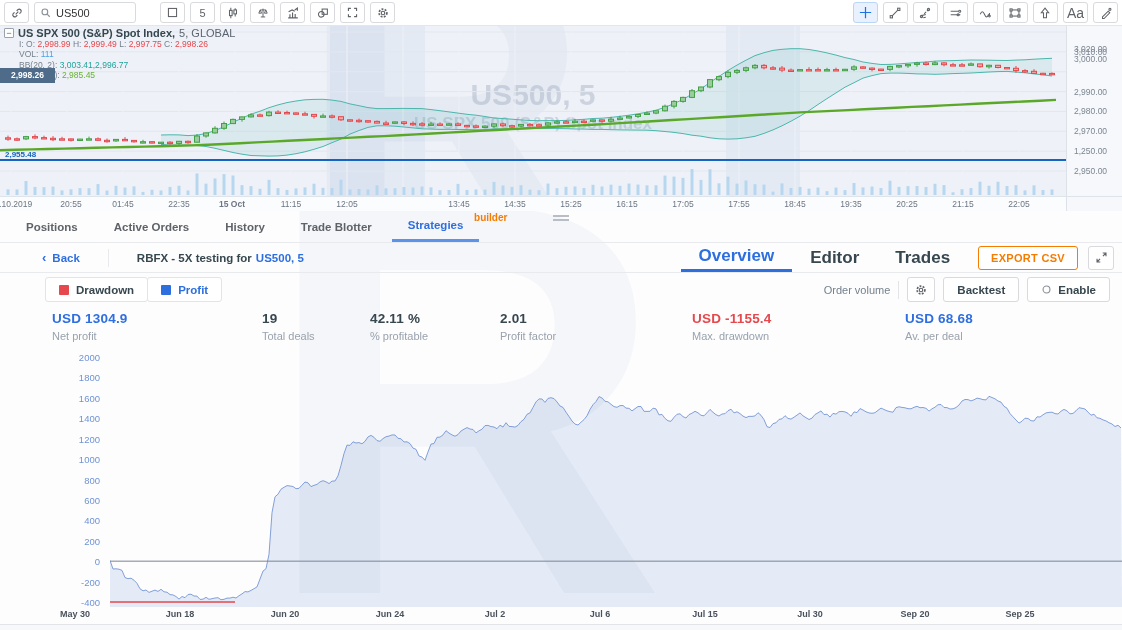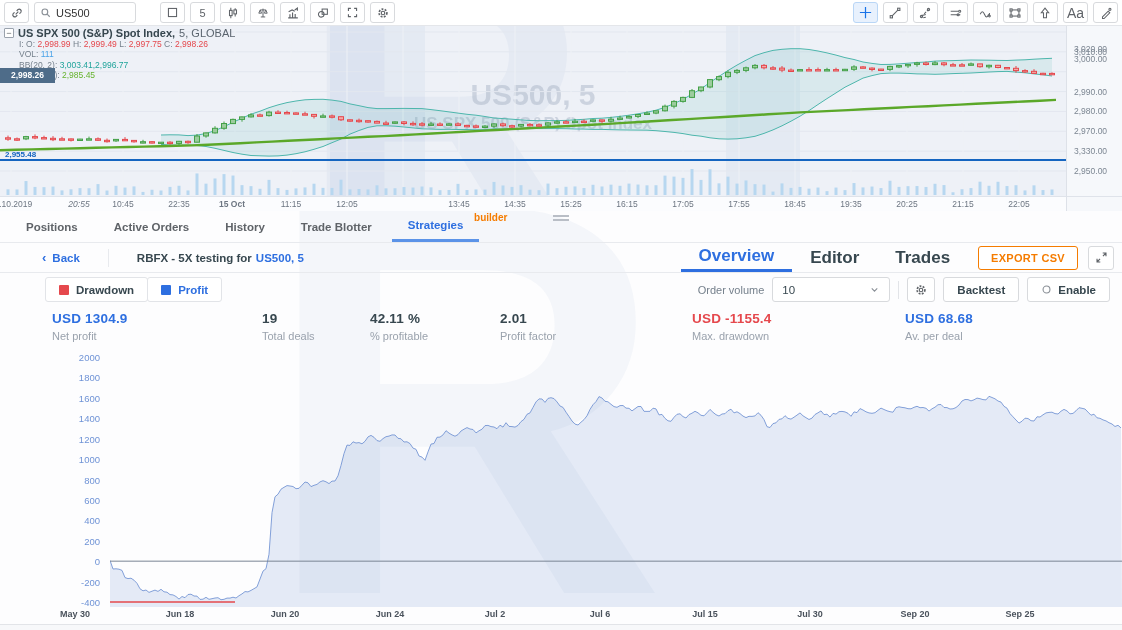--- a/index.html
+++ b/index.html
@@ -635,28 +635,28 @@
     <div class="ind"><span>EMA(200):</span> <span class="v-green">2,985.45</span></div>
   </div>
   <div class="hline-label" id="hline-label" style="top: 124.118px;">2,955.48</div>
   <div class="price-axis">
     <div class="ptick" style="top: 18px;">3,020.00</div>
       <div class="ptick" style="top: 20.8571px;">3,010.00</div>
       <div class="ptick" style="top: 28px;">3,000.00</div>
       <div class="ptick" style="top: 60.5714px;">2,990.00</div>
       <div class="ptick" style="top: 80.4286px;">2,980.00</div>
       <div class="ptick" style="top: 100.286px;">2,970.00</div>
-      <div class="ptick" style="top: 120.143px;">3,330.00</div>
+      <div class="ptick" style="top: 120.143px;">1,250.00</div>
       <div class="ptick" style="top: 140px;">2,950.00</div>
   </div>
   <div class="price-badge" id="price-badge" style="right: 0px; top: 41.6694px; background: rgb(78, 108, 137);">2,998.26</div>
   <div class="time-axis">
     <div class="ttick" style="left: 11px;">14.10.2019</div>
-      <div class="ttick" style="left: 79px; font-style: italic;">20:55</div>
-      <div class="ttick" style="left: 123px;">10:45</div>
+      <div class="ttick" style="left: 71px;">20:55</div>
+      <div class="ttick" style="left: 123px;">01:45</div>
       <div class="ttick" style="left: 179px;">22:35</div>
       <div class="ttick" style="left: 232px; font-weight: bold;">15 Oct</div>
       <div class="ttick" style="left: 291px;">11:15</div>
       <div class="ttick" style="left: 347px;">12:05</div>
       <div class="ttick" style="left: 403px; margin-top: 45px;">12:55</div>
       <div class="ttick" style="left: 459px;">13:45</div>
       <div class="ttick" style="left: 515px;">14:35</div>
       <div class="ttick" style="left: 571px;">15:25</div>
       <div class="ttick" style="left: 627px;">16:15</div>
       <div class="ttick" style="left: 683px;">17:05</div>
@@ -711,28 +711,20 @@
     </div>
   </div>
 
   <div class="row legend-row">
     <span style="display:flex">
       <div class="chip "><span class="swatch" style="background:#e5484d"></span>Drawdown</div>
         <div class="chip active"><span class="swatch" style="background:#2e6fe0"></span>Profit</div>
     </span>
     <div class="legend-right">
       <span class="ov-label">Order volume</span>
-      <div class="volume-select">
-        <span>10</span>
-        <span>
-            <svg width="11" height="11" viewBox="0 0 16 16" fill="none" stroke="#8a9097" stroke-width="1.6">
-              <path d="M4 6.5l4 4 4-4"></path>
-            </svg>
-          </span>
-      </div>
       <div class="vdiv"></div>
       <div class="sq-btn">
         <span>
             <svg width="14" height="14" viewBox="0 0 16 16" fill="none" stroke="#5f6368">
               <circle cx="8" cy="8" r="2" stroke-width="1.3"></circle>
               <circle cx="8" cy="8" r="4.4" stroke-width="2" stroke-dasharray="2.1 1.6"></circle>
             </svg>
           </span>
       </div>
       <button class="txt-btn">Backtest</button>

